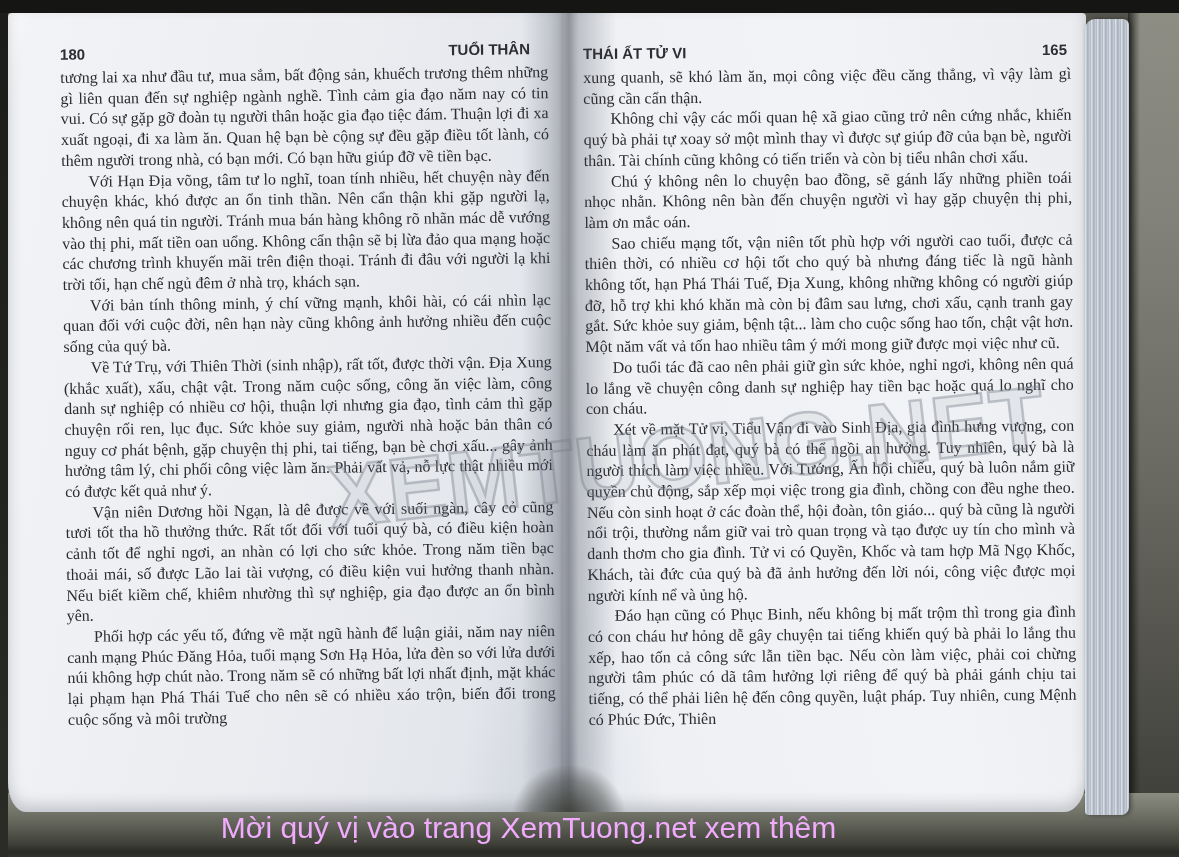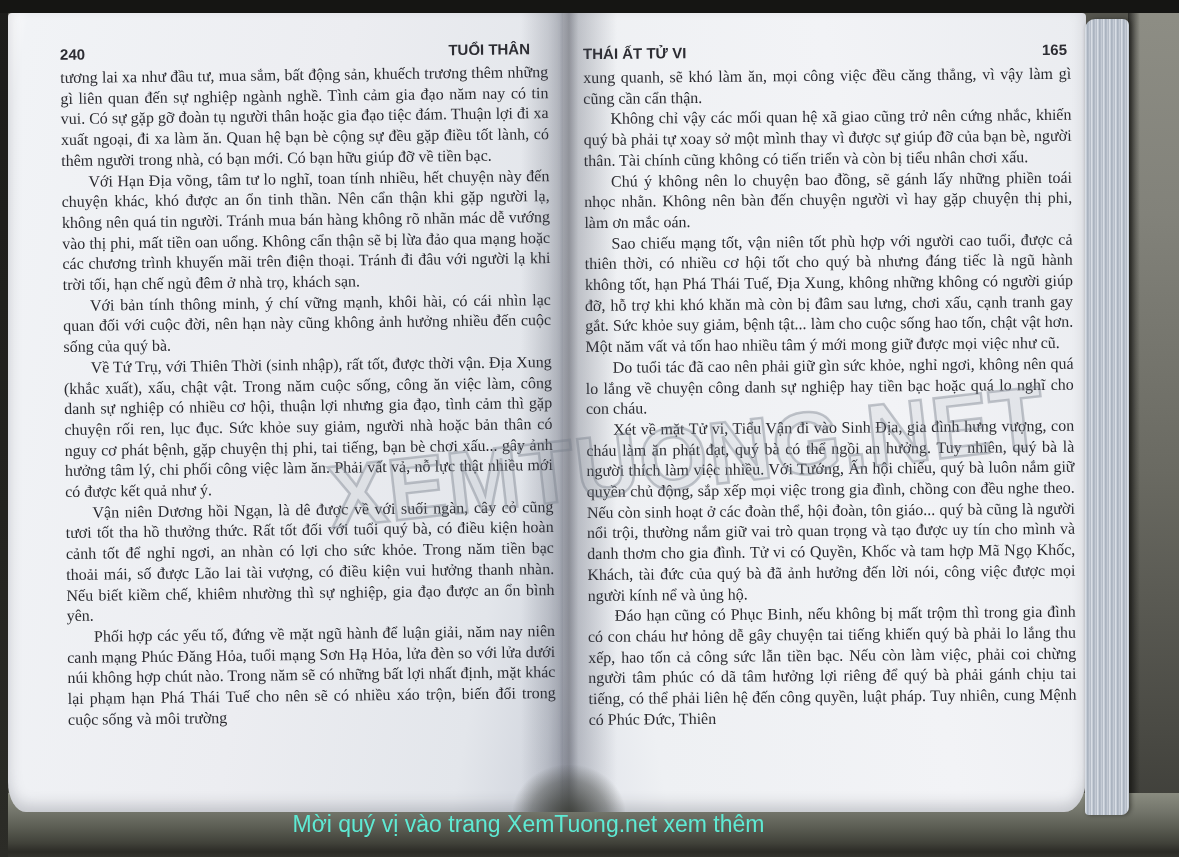--- a/index.html
+++ b/index.html
@@ -50,35 +50,35 @@
   .page-body p.indent{text-indent:27px;}
 
   
   .watermark{position:absolute;left:326px;top:404px;width:760px;z-index:4;pointer-events:none;
       font-family:"Liberation Sans",sans-serif;font-weight:bold;font-size:88px;letter-spacing:1px;
       color:rgba(128,133,144,.10);-webkit-text-stroke:2.5px rgba(120,126,138,.42);
       transform:rotate(-6.5deg);white-space:nowrap;}
 
   
   .footer-banner{position:absolute;left:0;top:811px;width:1057px;text-align:center;z-index:7;
-      font-family:"Liberation Sans",sans-serif;font-size:23px;color:#5eead4;}
+      font-family:"Liberation Sans",sans-serif;font-size:30px;color:#f0abfc;}
 </style>
 </head>
 <body>
 
 <div class="scene">
 
   <div class="bg-right"></div>
   <div class="bottom-band"></div>
 
   <div class="book">
 
     <div class="page page-left">
       <div class="page-header">
-        <span>240</span>
+        <span>180</span>
         <span>TUỔI THÂN</span>
       </div>
       <div class="page-body">
         <p>tương lai xa như đầu tư, mua sắm, bất động sản, khuếch trương thêm những gì liên quan đến sự nghiệp ngành nghề. Tình cảm gia đạo năm nay có tin vui. Có sự gặp gỡ đoàn tụ người thân hoặc gia đạo tiệc đám. Thuận lợi đi xa xuất ngoại, đi xa làm ăn. Quan hệ bạn bè cộng sự đều gặp điều tốt lành, có thêm người trong nhà, có bạn mới. Có bạn hữu giúp đỡ về tiền bạc.</p>
         <p class="indent">Với Hạn Địa võng, tâm tư lo nghĩ, toan tính nhiều, hết chuyện này đến chuyện khác, khó được an ổn tinh thần. Nên cẩn thận khi gặp người lạ, không nên quá tin người. Tránh mua bán hàng không rõ nhãn mác dễ vướng vào thị phi, mất tiền oan uổng. Không cẩn thận sẽ bị lừa đảo qua mạng hoặc các chương trình khuyến mãi trên điện thoại. Tránh đi đâu với người lạ khi trời tối, hạn chế ngủ đêm ở nhà trọ, khách sạn.</p>
         <p class="indent">Với bản tính thông minh, ý chí vững mạnh, khôi hài, có cái nhìn lạc quan đối với cuộc đời, nên hạn này cũng không ảnh hưởng nhiều đến cuộc sống của quý bà.</p>
         <p class="indent">Về Tứ Trụ, với Thiên Thời (sinh nhập), rất tốt, được thời vận. Địa Xung (khắc xuất), xấu, chật vật. Trong năm cuộc sống, công ăn việc làm, công danh sự nghiệp có nhiều cơ hội, thuận lợi nhưng gia đạo, tình cảm thì gặp chuyện rối ren, lục đục. Sức khỏe suy giảm, người nhà hoặc bản thân có nguy cơ phát bệnh, gặp chuyện thị phi, tai tiếng, bạn bè chơi xấu... gây ảnh hưởng tâm lý, chi phối công việc làm ăn. Phải vất vả, nỗ lực thật nhiều mới có được kết quả như ý.</p>
         <p class="indent">Vận niên Dương hồi Ngạn, là dê được về với suối ngàn, cây cỏ cũng tươi tốt tha hồ thưởng thức. Rất tốt đối với tuổi quý bà, có điều kiện hoàn cảnh tốt để nghỉ ngơi, an nhàn có lợi cho sức khỏe. Trong năm tiền bạc thoải mái, số được Lão lai tài vượng, có điều kiện vui hưởng thanh nhàn. Nếu biết kiềm chế, khiêm nhường thì sự nghiệp, gia đạo được an ổn bình yên.</p>
         <p class="indent">Phối hợp các yếu tố, đứng về mặt ngũ hành để luận giải, năm nay niên canh mạng Phúc Đăng Hỏa, tuổi mạng Sơn Hạ Hỏa, lửa đèn so với lửa dưới núi không hợp chút nào. Trong năm sẽ có những bất lợi nhất định, mặt khác lại phạm hạn Phá Thái Tuế cho nên sẽ có nhiều xáo trộn, biến đổi trong cuộc sống và môi trường</p>
       </div>

